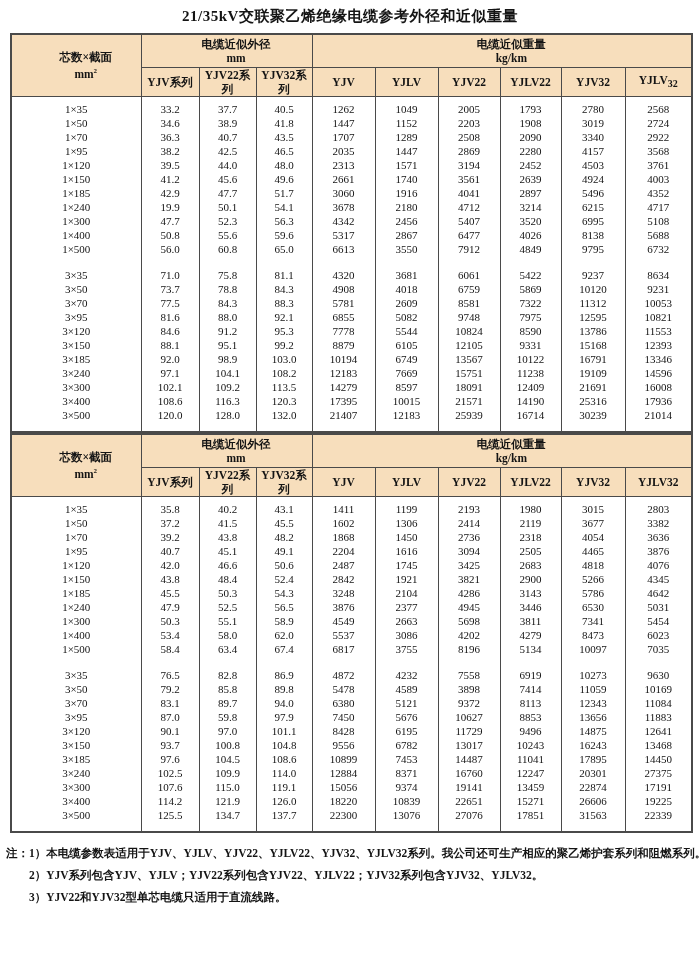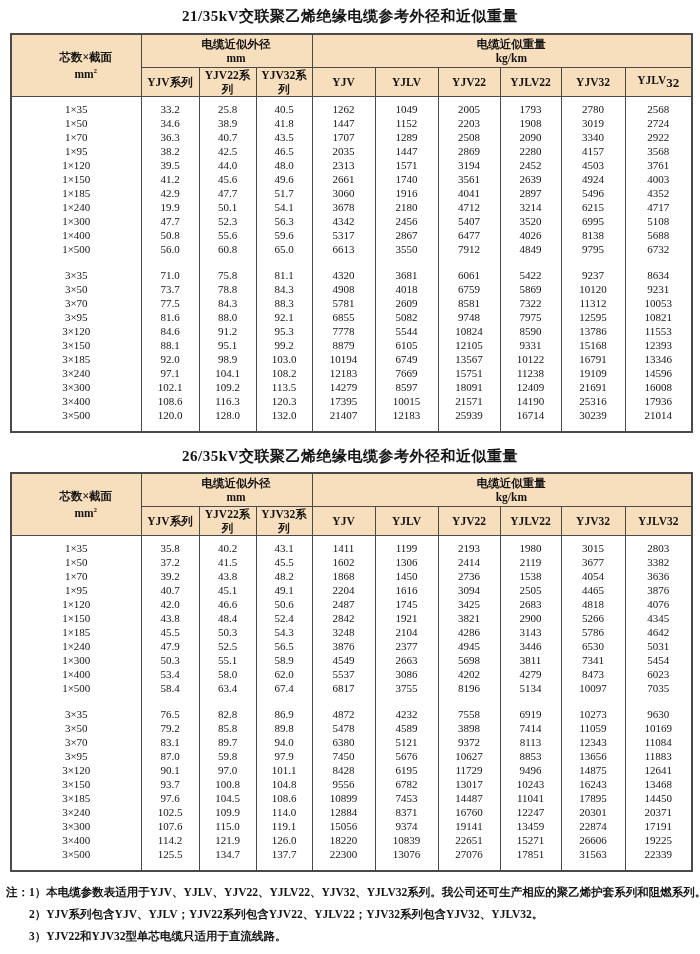--- a/index.html
+++ b/index.html
@@ -39,21 +39,21 @@
     font-size: 11.5px;
     font-weight: 700;
     text-align: center;
     vertical-align: middle;
     line-height: 14px;
     padding: 0;
   }
   tr.headrow1 th { height: 32px; padding-left: 19px; }
   tr.subhead  th { height: 27px; }
   th sup { font-size: 7px; vertical-align: super; }
-  th sub { font-size: 13px; vertical-align: sub; }
+  th sub { font-size: 10px; vertical-align: sub; }
 
   tbody td {
     border-left: 1px solid var(--border, #4a4a4a);
     border-right: 1px solid var(--border, #4a4a4a);
     border-top: none; border-bottom: none;
     text-align: center;
     vertical-align: middle;
     font-size: 11px;
     padding: 0;
   }
@@ -128,21 +128,21 @@
           <td></td>
           <td></td>
           <td></td>
           <td></td>
           <td></td>
           <td></td>
         </tr>
         <tr class="data-row">
           <td>1×35</td>
           <td>33.2</td>
-          <td>25.8</td>
+          <td>37.7</td>
           <td>40.5</td>
           <td>1262</td>
           <td>1049</td>
           <td>2005</td>
           <td>1793</td>
           <td>2780</td>
           <td>2568</td>
         </tr>
         <tr class="data-row">
           <td>1×50</td>
@@ -416,21 +416,20 @@
           <td></td>
           <td></td>
           <td></td>
           <td></td>
           <td></td>
           <td></td>
         </tr>
       </tbody>
   </table>
 
-  <div class="tbl-title title-2">26/35kV交联聚乙烯绝缘电缆参考外径和近似重量</div>
 
   <table class="cable-table">
     <colgroup>
       <col class="c0">
         <col class="c1">
         <col class="c2">
         <col class="c3">
         <col class="c4">
       <col class="c5">
         <col class="c6">
@@ -503,21 +502,21 @@
           <td>3382</td>
         </tr>
         <tr class="data-row">
           <td>1×70</td>
           <td>39.2</td>
           <td>43.8</td>
           <td>48.2</td>
           <td>1868</td>
           <td>1450</td>
           <td>2736</td>
-          <td>1538</td>
+          <td>2318</td>
           <td>4054</td>
           <td>3636</td>
         </tr>
         <tr class="data-row">
           <td>1×95</td>
           <td>40.7</td>
           <td>45.1</td>
           <td>49.1</td>
           <td>2204</td>
           <td>1616</td>
@@ -709,21 +708,21 @@
         <tr class="data-row">
           <td>3×240</td>
           <td>102.5</td>
           <td>109.9</td>
           <td>114.0</td>
           <td>12884</td>
           <td>8371</td>
           <td>16760</td>
           <td>12247</td>
           <td>20301</td>
-          <td>20371</td>
+          <td>27375</td>
         </tr>
         <tr class="data-row">
           <td>3×300</td>
           <td>107.6</td>
           <td>115.0</td>
           <td>119.1</td>
           <td>15056</td>
           <td>9374</td>
           <td>19141</td>
           <td>13459</td>

